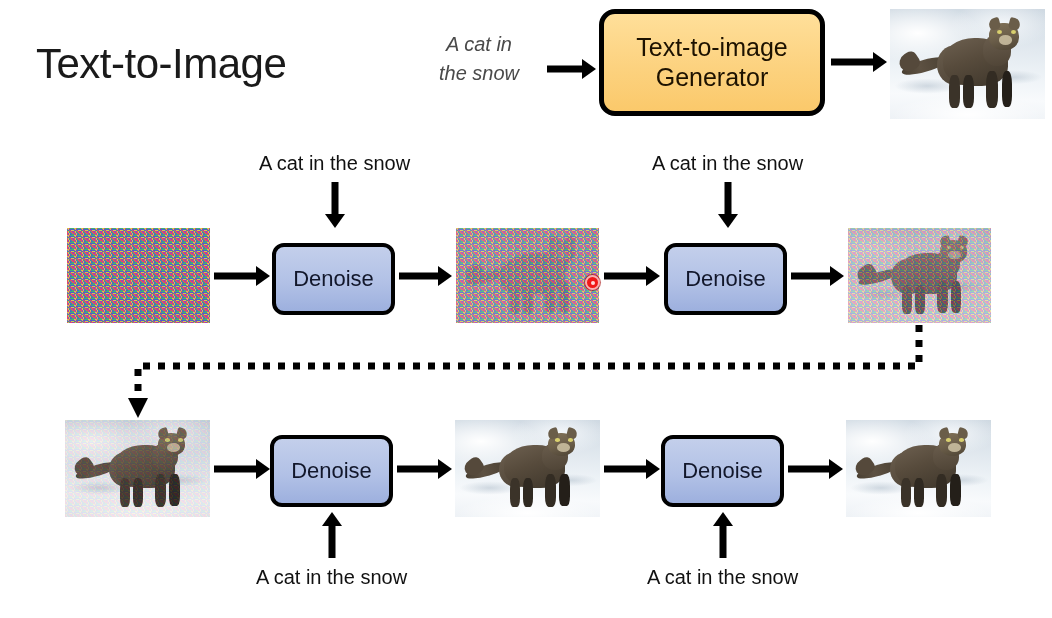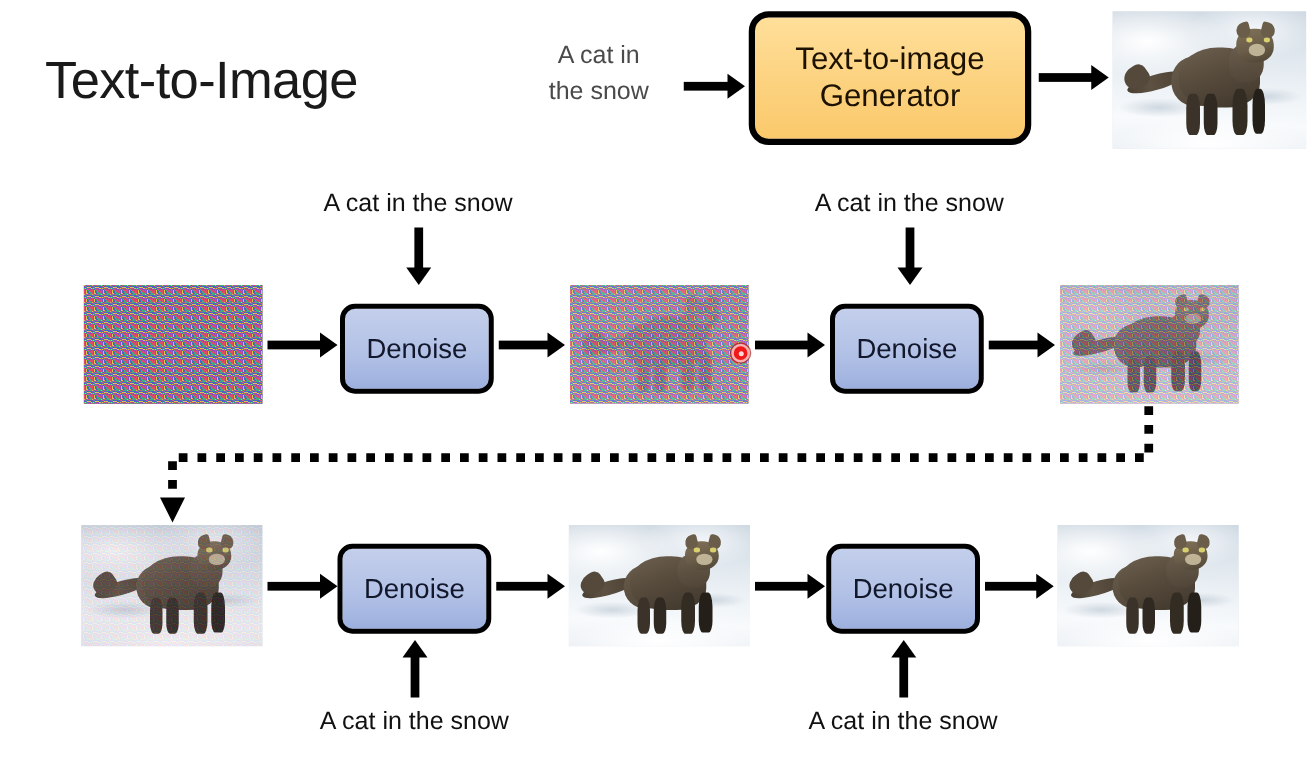--- a/index.html
+++ b/index.html
@@ -215,21 +215,21 @@
     border-radius: 50%; background: #ffd9d9;
   }
 </style>
 </head>
 <body>
 
 <div class="stage">
 
   <div id="page-title">Text-to-Image</div>
 
-  <div class="prompt-top" style="left:424px; top:30px; width:110px;">A cat in
+  <div class="prompt-top" style="left:424px; top:30px; width:110px;font-style:italic;">A cat in
 the snow</div>
 
   <div class="arrow-h" style="left:547px; top:59px; width:49px; height:20px;">
     <span class="shaft" style="width:37px;"></span>
     <span class="head"></span>
   </div>
 
   <div class="proc-box generator" style="left:599px; top:9px; width:226px; height:107px;">
     <span style="white-space:pre-line;">Text-to-image
 Generator</span>

